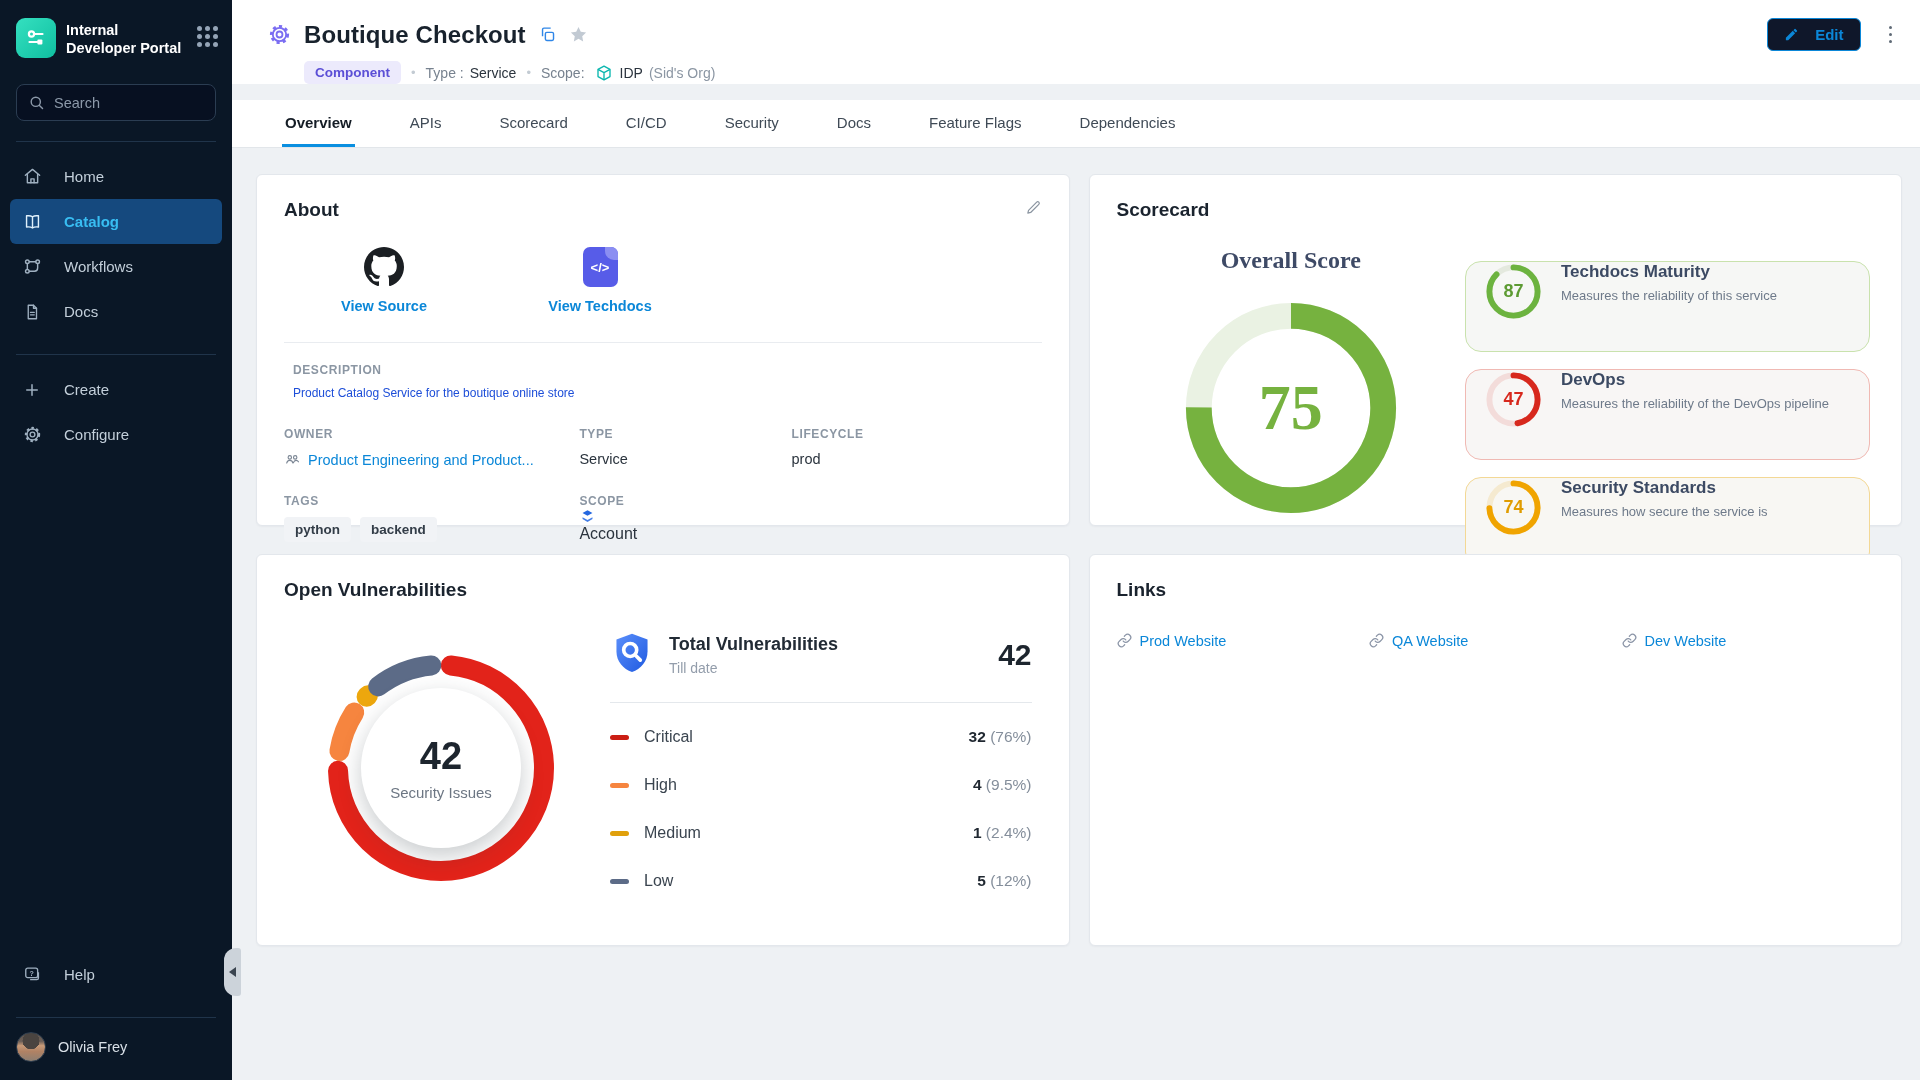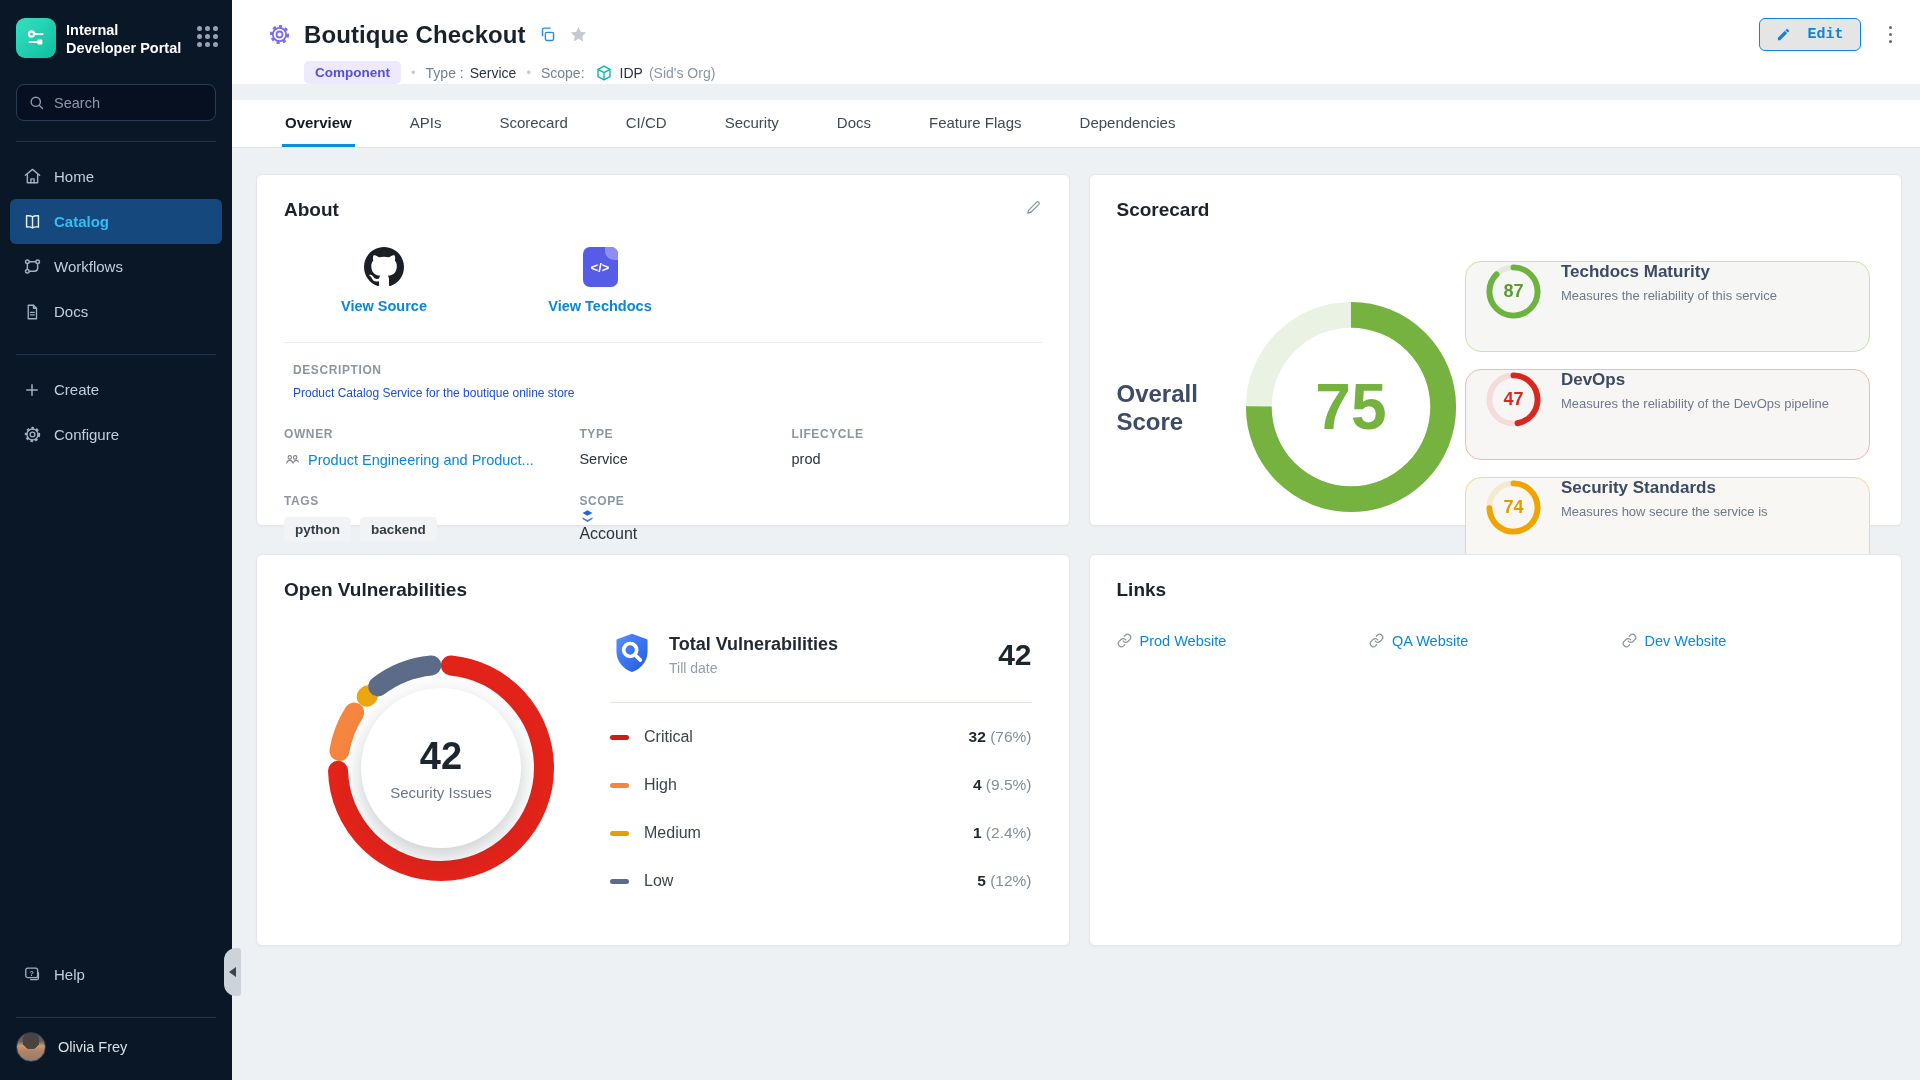--- a/index.html
+++ b/index.html
@@ -25,21 +25,21 @@
   .logo-text { margin-left:10px; color:#fff; font-size:14.5px; font-weight:bold; line-height:1.25; padding-top:3px; }
   .apps-grid { margin-left:auto; margin-top:8px; display:grid; grid-template-columns:repeat(3,5px); grid-gap:3px; cursor:pointer; }
   .apps-grid i { width:5px; height:5px; border-radius:50%; background:#94a4b6; }
   .search-box {
     margin:26px 16px 0 16px; height:37px; background:#071021; border:1px solid #2b3d52;
     border-radius:8px; display:flex; align-items:center; padding:0 11px; color:#8c99a9; font-size:14.5px; gap:9px;
   }
   .side-divider { height:1px; background:#20344a; margin:20px 16px 0 16px; }
   .nav { padding:12px 10px 0 10px; }
   .nav-item {
-    display:flex; align-items:center; gap:12px; height:45px; padding:0 12px; border-radius:6px;
+    display:flex; align-items:center; gap:22px; height:45px; padding:0 12px; border-radius:6px;
     color:#c3cfda; font-size:15px; cursor:pointer;
   }
   .nav-item .ic { width:20px; display:flex; justify-content:center; }
   .nav-item.active { background:#15497e; color:#38bdf2; font-weight:bold; }
   .side-bottom { margin-top:auto; }
   .user-row { display:flex; align-items:center; gap:12px; padding:14px 20px 0 16px; color:#d9e0e7; font-size:14.5px; }
   .avatar {
     width:30px; height:30px; border-radius:50%;
     background:
       radial-gradient(circle at 50% 28%, #4a4440 0 34%, transparent 35%),
@@ -55,22 +55,22 @@
 
   
   .main { flex:1; display:flex; flex-direction:column; height:1080px; }
   .page-header { background:#fff; padding:18px 22px 0 36px; }
   .title-row { display:flex; align-items:center; }
   .page-title { font-size:24px; font-weight:bold; color:#18222d; margin-left:13px; letter-spacing:.1px; }
   .title-row .mini-ic { margin-left:13px; cursor:pointer; }
   .header-actions { margin-left:auto; display:flex; align-items:center; gap:22px; }
   .edit-btn {
     display:flex; align-items:center; gap:16px; border:1.5px solid #0b87d8; color:#0b87d8;
-    background:#e5e5e5; font-size:15px; font-weight:bold; padding:7px 16px; border-radius:6px; cursor:pointer;
-    font-family:Liberation Mono, monospace;
+    background:#0f172a; font-size:15px; font-weight:bold; padding:7px 16px; border-radius:6px; cursor:pointer;
+    font-family:Liberation Sans, sans-serif;
   }
   .kebab { display:flex; flex-direction:column; gap:3.5px; padding:4px 6px; cursor:pointer; }
   .kebab i { width:3.5px; height:3.5px; border-radius:50%; background:#5f6a76; }
   .meta-row { display:flex; align-items:center; margin:10px 0 0 36px; font-size:14px; color:#77828f; gap:10px; }
   .badge { background:#eceafc; color:#5b4fd6; font-size:13.5px; font-weight:bold; padding:4px 11px; border-radius:5px; }
   .dot-sep { color:#c3cbd3; font-size:13px; }
   .meta-dark { color:#2b343e; }
   .meta-org { color:#8b96a3; }
 
   .tabs { background:#fff; display:flex; gap:52px; padding:0 0 0 50px; border-bottom:1px solid #e2e6ea; margin-top:16px; }
@@ -98,21 +98,21 @@
   .about-desc { margin-top:9px; font-size:12px; color:#1d4ed8; }
   .about-grid { display:grid; grid-template-columns:39% 28% 33%; margin-top:27px; }
   .about-grid .val { margin-top:10px; font-size:14.5px; color:#2a333d; display:flex; align-items:center; gap:7px; }
   .owner-link { color:#0b87d8; cursor:pointer; white-space:nowrap; }
   .tags-row { display:grid; grid-template-columns:39% 61%; margin-top:26px; }
   .chips { display:flex; gap:9px; margin-top:9px; }
   .chip { background:#f1f3f6; color:#333d48; font-size:13.5px; font-weight:bold; padding:5px 11px; border-radius:4px; }
 
   
   .score-body { display:flex; margin-top:4px; }
-  .overall-col { width:46%; display:flex; flex-direction:row; align-items:center; }
+  .overall-col { width:46%; display:flex; flex-direction:column; align-items:center;font-family:Liberation Serif, serif; }
   .overall-label { font-size:24px; font-weight:bold; color:#3e4a66; margin-top:22px; }
   .big-ring { position:relative; width:228px; height:228px; margin-top:20px; }
   .big-ring .num { position:absolute; inset:0; display:flex; align-items:center; justify-content:center; font-size:64px; font-weight:bold; color:#76b23f; }
   .mini-list { flex:1; display:flex; flex-direction:column; gap:17px; margin-top:36px; padding-right:4px; }
   .mini-card { border-radius:16px; border:1px solid; display:flex; align-items:flex-start; padding:0 18px; height:91px; background:#f6f7f5; }
   .mini-card.green { border-color:#c9e2ad; }
   .mini-card.red { border-color:#f0b9b3; background:#f8f6f5; }
   .mini-card.amber { border-color:#f3d895; background:#f8f7f3; }
   .mini-ring { position:relative; width:59px; height:59px; flex:0 0 59px; }
   .mini-ring .num { position:absolute; inset:0; display:flex; align-items:center; justify-content:center; font-size:18px; font-weight:bold; }

